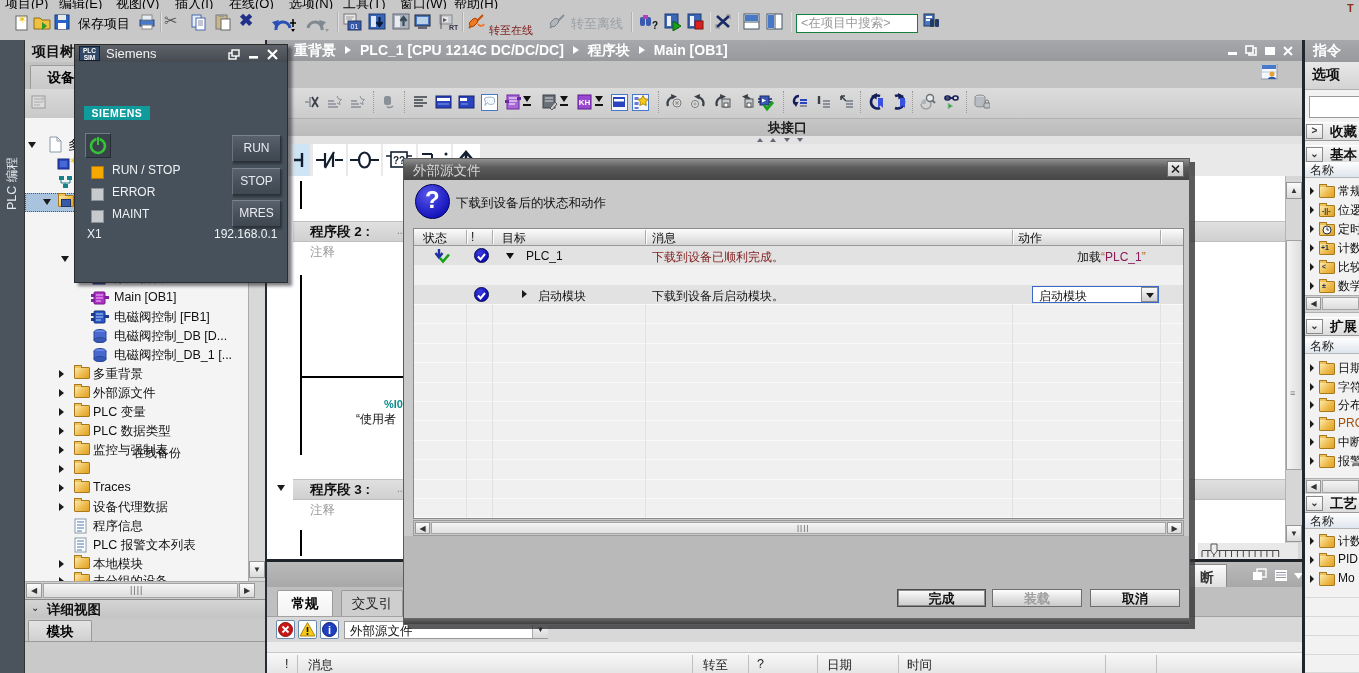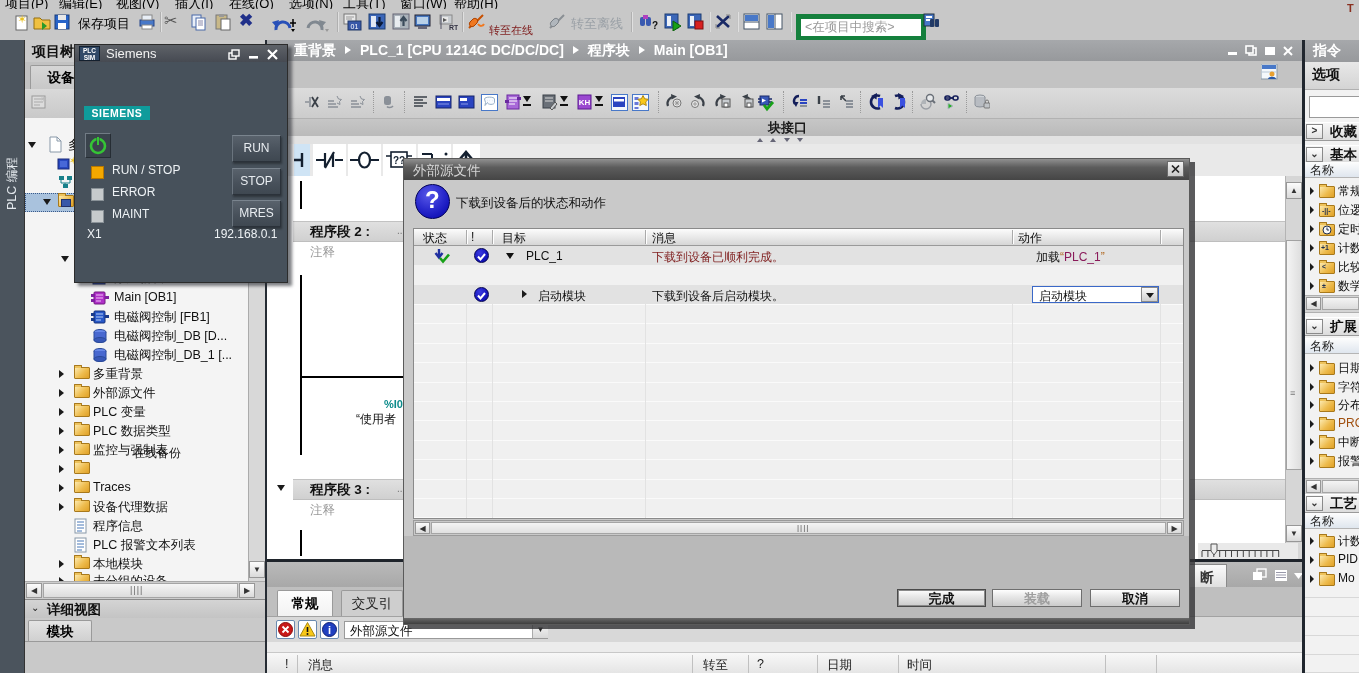--- a/index.html
+++ b/index.html
@@ -139,21 +139,21 @@
       <rect x="1" y="1" width="15" height="15" fill="#fff" stroke="#456"></rect>
       <rect x="2" y="2" width="13" height="6" fill="#4878c8"></rect>
       <path d="M1 9 h15" stroke="#456"></path>
     </svg>
     <svg class="a" style="left:766px;top:13px" width="18" height="18" viewBox="0 0 18 18">
       <rect x="1" y="1" width="15" height="15" fill="#fff" stroke="#456"></rect>
       <rect x="2" y="2" width="6" height="13" fill="#4878c8"></rect>
       <path d="M9 1 v15" stroke="#456"></path>
     </svg>
     <div class="a" style="left:790px;top:12px;width:1px;height:20px;background:#c4c4c4;border-right:1px solid #e0e0e0"></div>
-    <div class="a" style="left:796px;top:14px;width:120px;height:17px;background:#fff;border:5px solid #15803d">
+    <div class="a" style="left:796px;top:14px;width:120px;height:17px;background:#fff;border:1px solid #15803d">
       <div class="tx" style="left:4px;top:0px;font-size:12.5px;color:#9a9a9a;">&lt;在项目中搜索&gt;</div>
     </div>
     <svg class="a" style="left:923px;top:13px" width="20" height="18" viewBox="0 0 20 18">
       <rect x="1" y="1" width="10" height="12" fill="#4878c8" stroke="#234"></rect>
       <rect x="3" y="3" width="6" height="2" fill="#fff"></rect>
       <rect x="3" y="6" width="6" height="2" fill="#fff"></rect>
       <rect x="7" y="6" width="4" height="8" rx="1" fill="#223a66"></rect>
       <rect x="12" y="6" width="4" height="8" rx="1" fill="#223a66"></rect>
     </svg>
   </div>
@@ -766,21 +766,21 @@
       <svg class="a" style="left:20px;top:19px" width="16" height="16">
         <path d="M5 1 v7 M1.5 5 l3.5 4.5 3.5 -4.5" stroke="#2030a0" stroke-width="2.4" fill="none"></path>
         <path d="M6 10 l3 3.5 6 -7" stroke="#18a018" stroke-width="2.6" fill="none"></path>
       </svg>
       <div class="a" style="left:60px;top:19px;width:15px;height:15px;border-radius:50%;background:radial-gradient(circle at 38% 30%,#3a3ae0,#1818c0 55%,#0808a0);border:1px solid #000050;box-sizing:border-box"><svg width="13" height="13">
           <path d="M3 6.5 l2.5 3 4.5 -5.5" stroke="#fff" stroke-width="2" fill="none"></path>
         </svg></div>
       <div class="da" style="left:92px;top:24px;border-top-color:#111"></div>
       <div class="tx" style="left:112px;top:20px;font-size:12px;color:#111;">PLC_1</div>
       <div class="tx" style="left:238px;top:20px;font-size:12px;color:#7f1d1d;">下载到设备已顺利完成。</div>
-      <div class="tx" style="left:622px;top:20px;font-size:12px;color:#111;text-align:right;">加载<span style="color:#b06820">“</span><span style="color:#8a1a5a">PLC_1</span><span style="color:#b06820">”</span></div>
+      <div class="tx" style="left:663px;top:20px;font-size:12px;color:#111;text-align:right;">加载<span style="color:#b06820">“</span><span style="color:#8a1a5a">PLC_1</span><span style="color:#b06820">”</span></div>
       <div class="a" style="left:0;top:36px;width:769px;height:20px;background:#f1f1f1"></div>
       <div class="a" style="left:0;top:56px;width:769px;height:19px;background:#e2e2e2"></div>
       <div class="a" style="left:60px;top:58px;width:15px;height:15px;border-radius:50%;background:radial-gradient(circle at 38% 30%,#3a3ae0,#1818c0 55%,#0808a0);border:1px solid #000050;box-sizing:border-box"><svg width="13" height="13">
           <path d="M3 6.5 l2.5 3 4.5 -5.5" stroke="#fff" stroke-width="2" fill="none"></path>
         </svg></div>
       <div class="ar" style="left:108px;top:61px"></div>
       <div class="tx" style="left:124px;top:59px;font-size:12px;color:#111;">启动模块</div>
       <div class="tx" style="left:238px;top:59px;font-size:12px;color:#111;">下载到设备后启动模块。</div>
       <div class="a" style="left:618px;top:57px;width:127px;height:17px;background:#fff;border:1px solid #3a68c8;box-sizing:border-box">
         <div class="tx" style="left:6px;top:1px;font-size:12px;color:#111;">启动模块</div>

